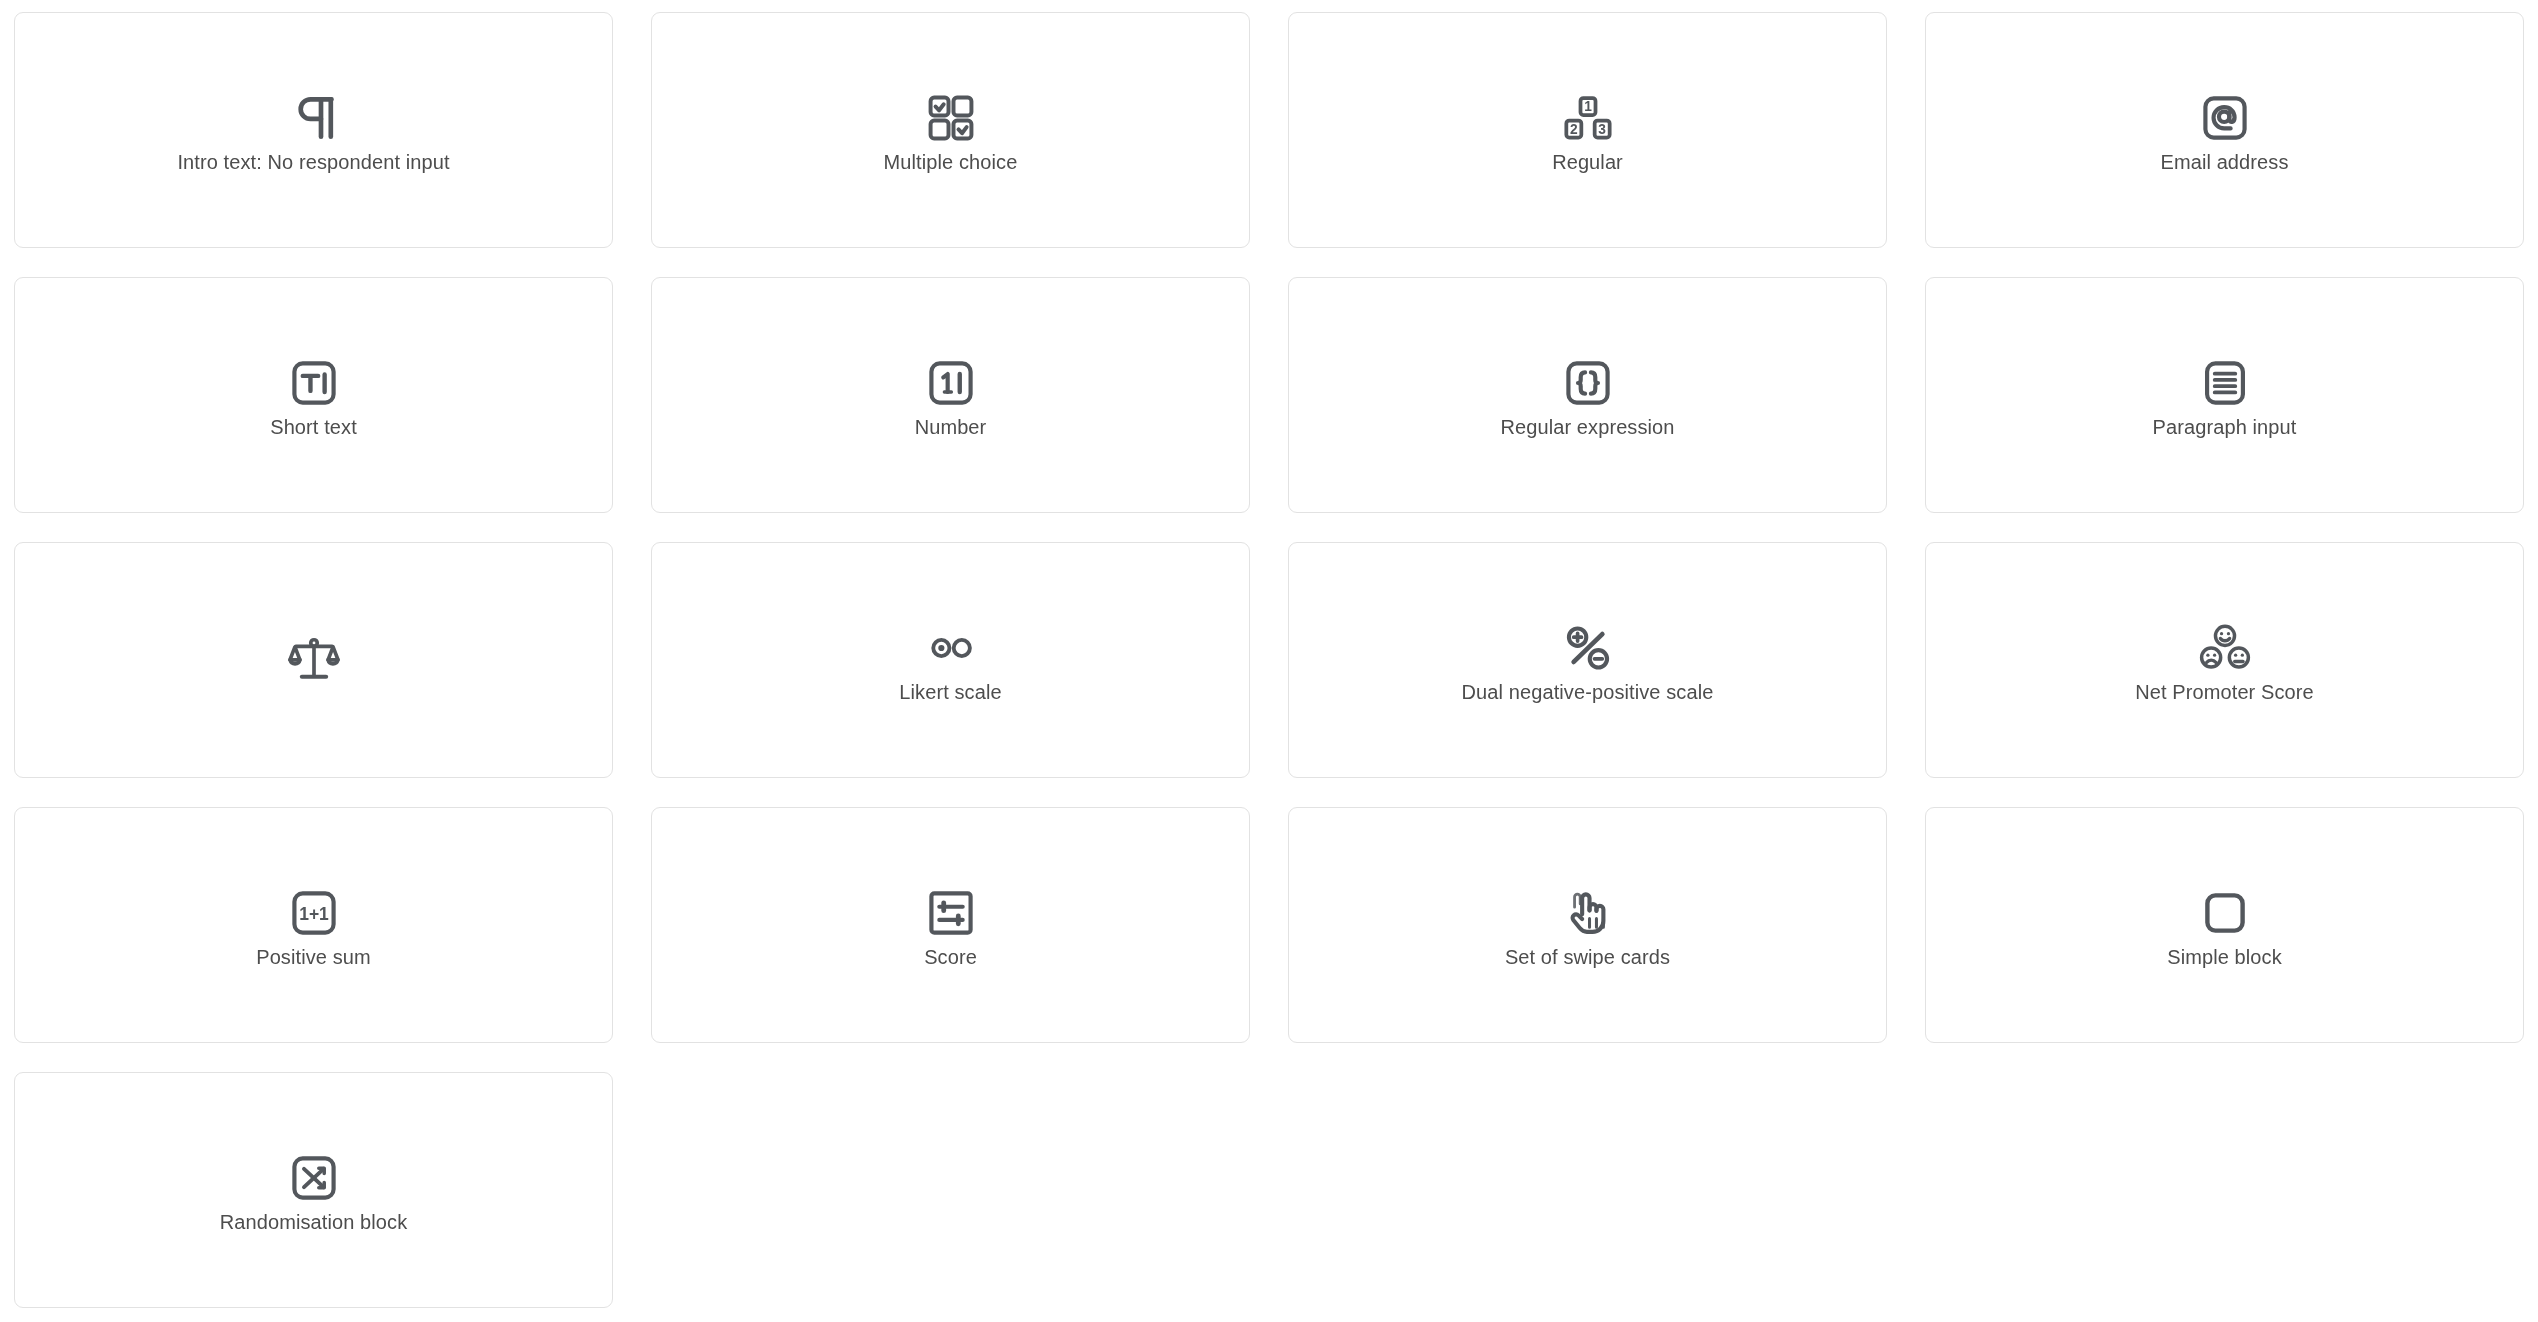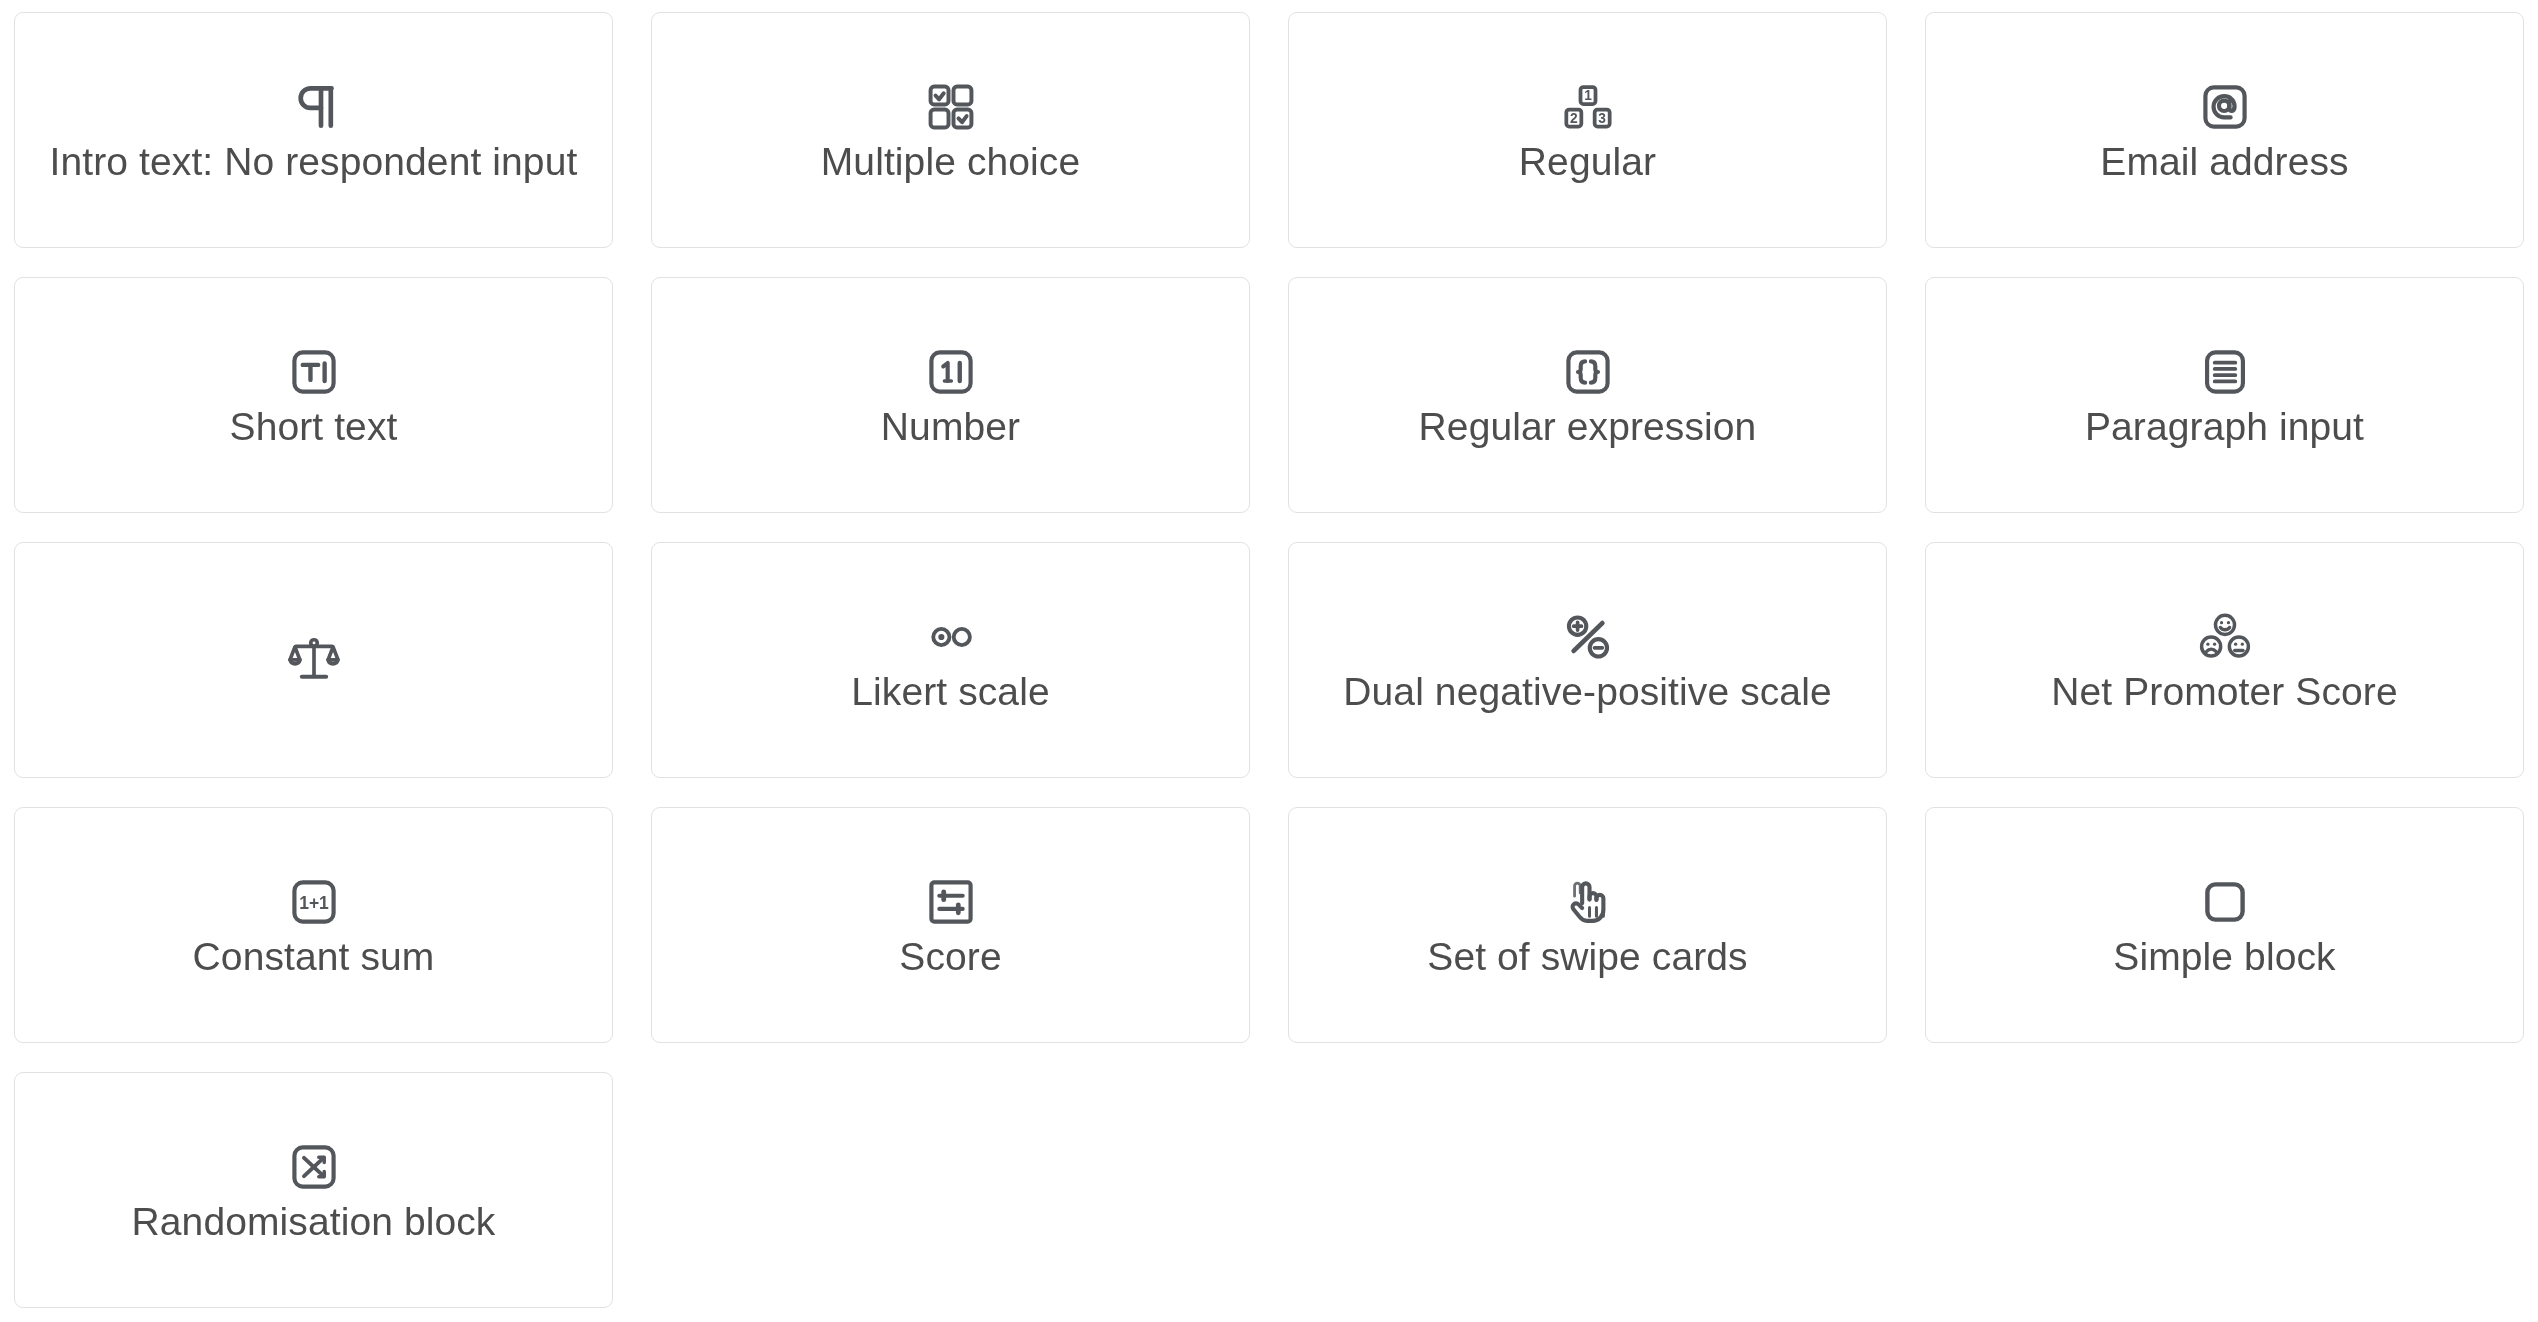--- a/index.html
+++ b/index.html
@@ -41,21 +41,21 @@
     display: flex;
     align-items: center;
     justify-content: center;
     height: 62px;
     margin-bottom: 2px;
   }
   .card-icon svg {
     display: block;
   }
   .card-label {
-    font-size: 39px;
+    font-size: 20px;
     line-height: 1.12;
     color: #4d4d4d;
     text-align: center;
     letter-spacing: 0.1px;
     max-width: 100%;
   }
 </style>
 </head>
 <body>
 
@@ -216,21 +216,21 @@
   </div>
 
 
   <div class="type-card">
     <span class="card-icon">
       <svg width="50" height="50" viewBox="0 0 24 24" fill="none" stroke="#53575c" stroke-width="2" stroke-linecap="round" stroke-linejoin="round">
         <rect x="2.6" y="2.6" width="18.8" height="18.8" rx="4"></rect>
         <text x="12" y="15.4" font-family="'Liberation Sans', sans-serif" font-size="8.4" font-weight="bold" fill="#53575c" stroke="none" text-anchor="middle">1+1</text>
       </svg>
     </span>
-    <span class="card-label">Constant sum</span>
+    <span class="card-label">Positive sum</span>
   </div>
 
   <div class="type-card">
     <span class="card-icon">
       <svg width="50" height="50" viewBox="0 0 24 24" fill="none" stroke="#53575c" stroke-width="2" stroke-linecap="round" stroke-linejoin="round">
         <rect x="2.6" y="2.6" width="18.8" height="18.8" rx="1.4"></rect>
         <path d="M9.6 9h8" stroke-width="2"></path>
         <path d="M6.4 9h1" stroke-width="2"></path>
         <path d="M8.5 7.1v3.8" stroke-width="2.3"></path>
         <path d="M6.4 15.3h8" stroke-width="2"></path>

